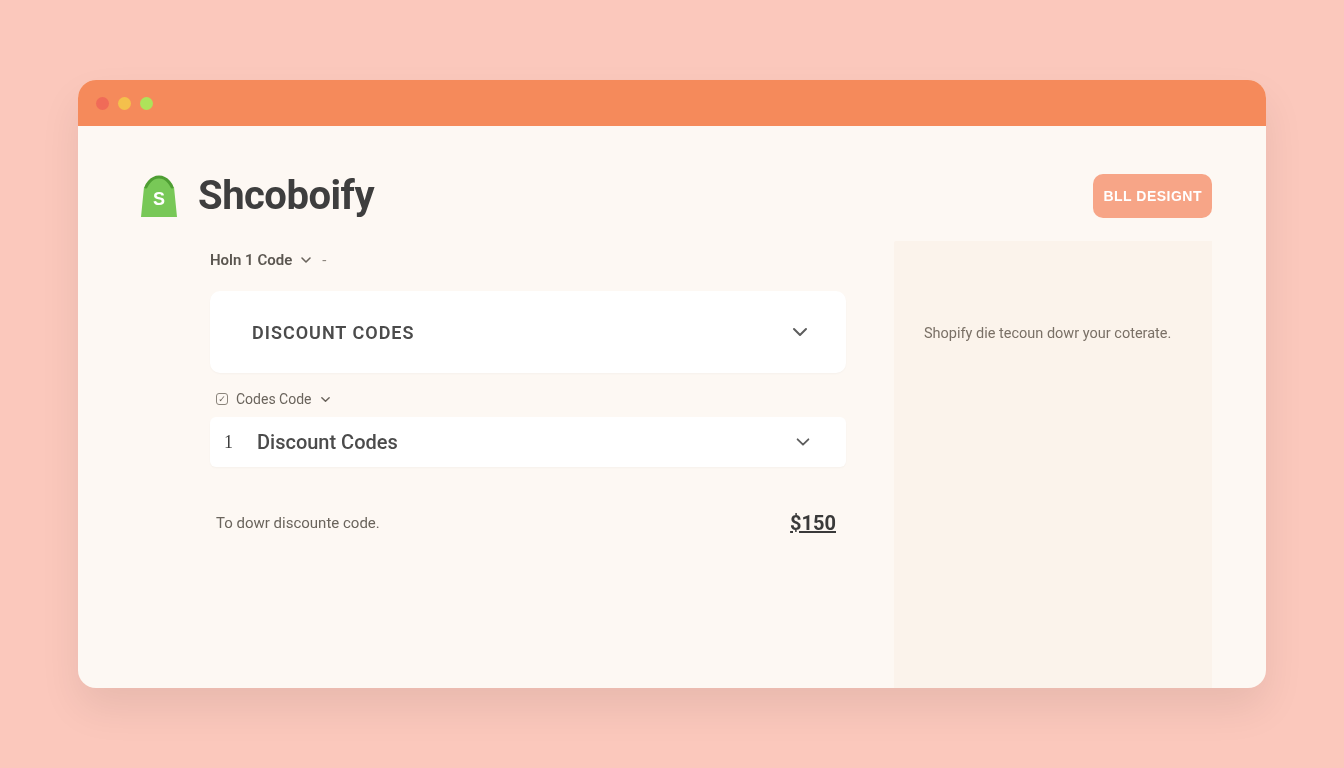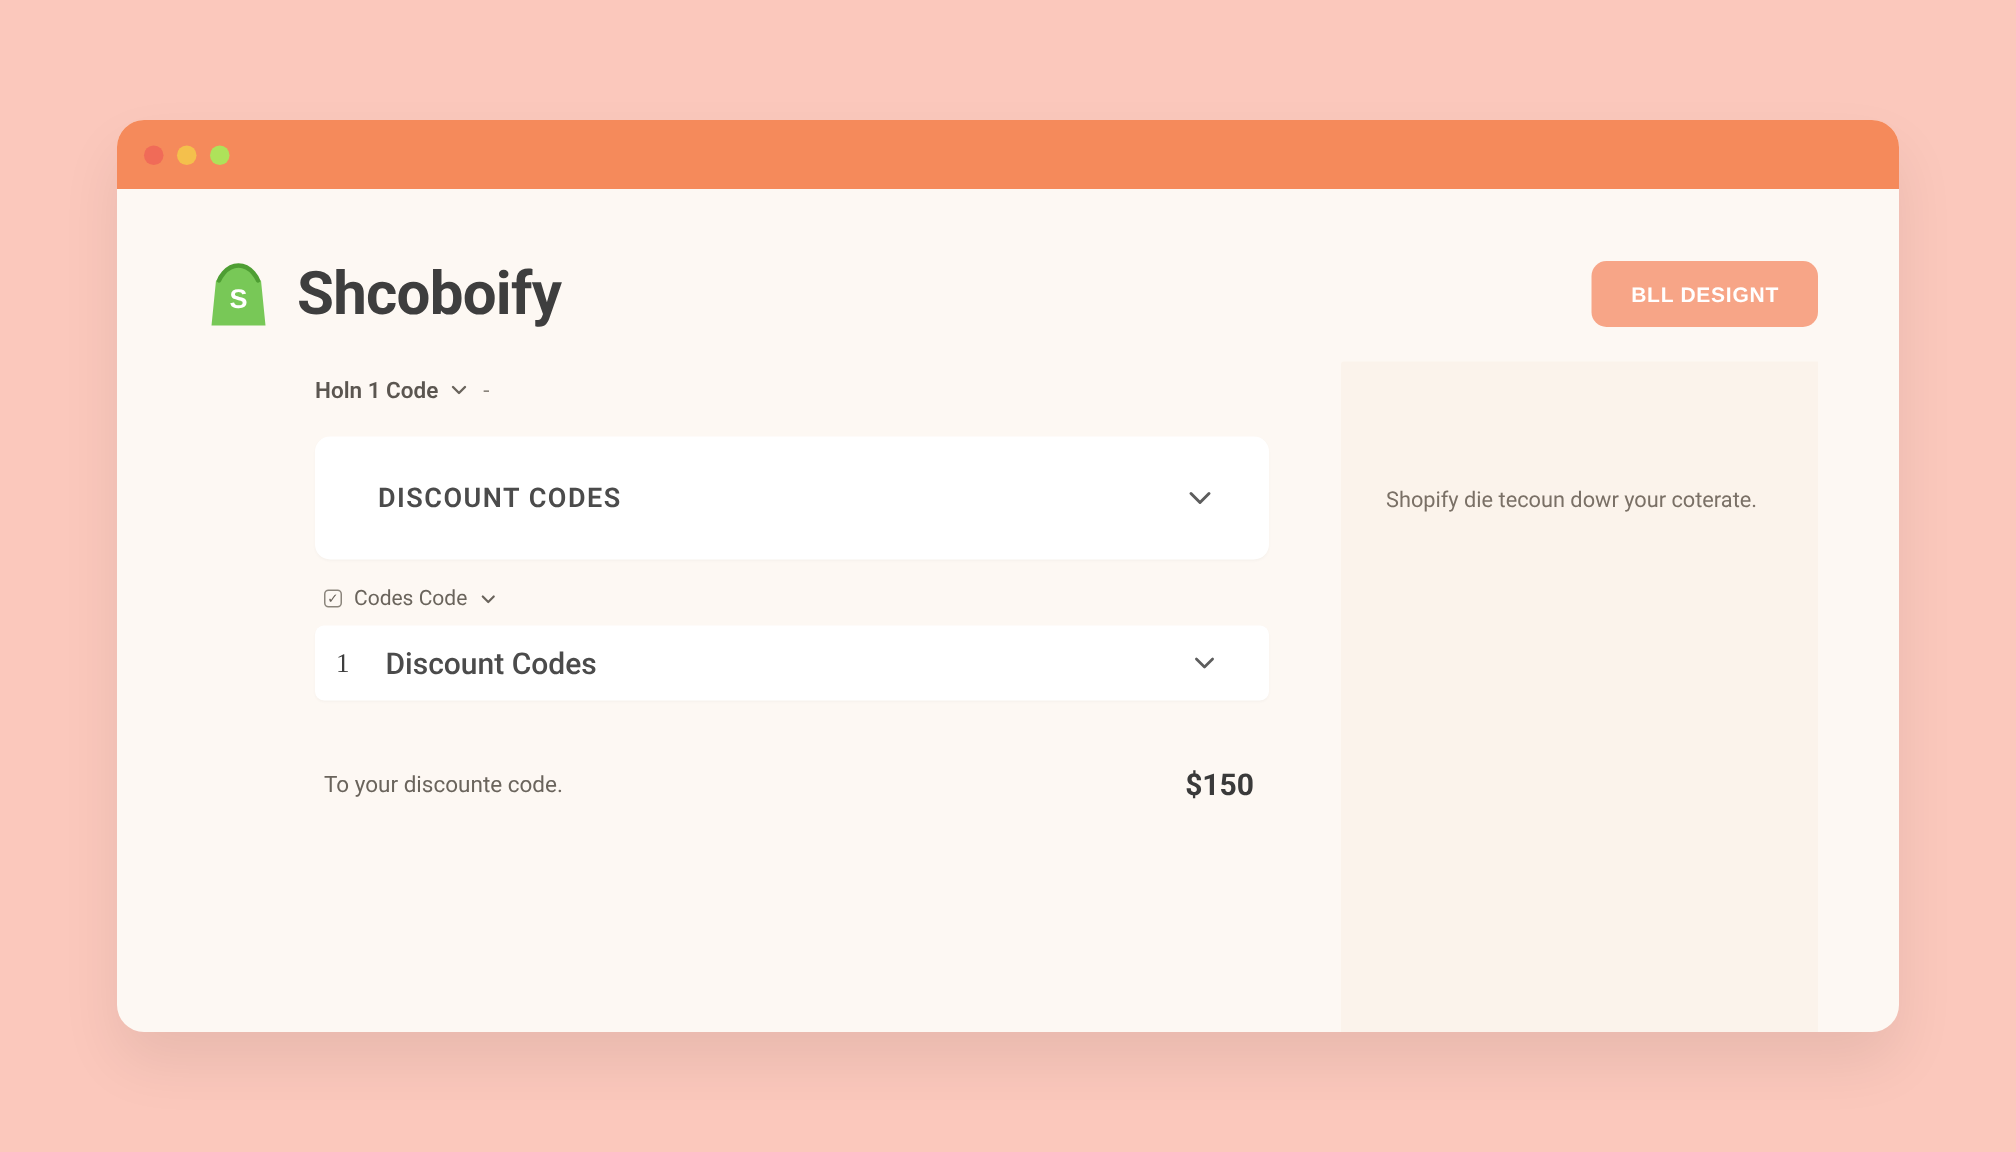--- a/index.html
+++ b/index.html
@@ -56,21 +56,21 @@
     font-weight: 700;
     color: #3e3e3e;
     letter-spacing: -0.5px;
   }
   .pill-btn {
     background: #f7a587;
     color: #fff;
     font-weight: 700;
     font-size: 14px;
     letter-spacing: 0.5px;
-    padding: 14px 26px;
+    padding: 14px 10px;
     border-radius: 10px;
     border: none;
   }
   .body-row {
     flex: 1;
     display: flex;
     gap: 38px;
     margin-top: 32px;
   }
   .main-col {
@@ -166,21 +166,21 @@
   .row2-num { color: #3e3e3e; font-size: 18px; font-weight: 500; font-family: Georgia, serif; }
   .row2-title { font-size: 20px; color: #4b4b4b; font-weight: 500; }
   .footer-line {
     display: flex;
     justify-content: space-between;
     align-items: center;
     margin-top: 44px;
     padding: 0 10px 0 6px;
   }
   .hint { color: #6a645c; font-size: 15px; }
-  .price { color: #3a3a3a; font-size: 20px; font-weight: 700; }
+  .price { color: #3a3a3a; font-size: 20px; font-weight: 700; text-decoration: underline; }
   svg { display: block; }
 </style>
 </head>
 <body>
 
 <div class="window">
   <div class="titlebar">
     <div class="tl-dot tl-red"></div>
     <div class="tl-dot tl-yellow"></div>
     <div class="tl-dot tl-green"></div>
@@ -229,21 +229,21 @@
           <div class="row2-left">
             <span class="row2-num">1</span>
             <span class="row2-title">Discount Codes</span>
           </div>
           <svg class="check-icon" width="18" height="18" viewBox="0 0 20 20">
             <path d="M4 7 L10 13 L16 7" fill="none" stroke="#5d5d5d" stroke-width="2" stroke-linecap="round" stroke-linejoin="round"></path>
           </svg>
         </div>
 
         <div class="footer-line">
-          <div class="hint">To your discounte code.</div>
+          <div class="hint">To dowr discounte code.</div>
           <div class="price">$150</div>
         </div>
 
       </div>
 
       <div class="side-col">
         <div class="side-text">Shopify die tecoun dowr your coterate.</div>
         <div class="side-sep"></div>
       </div>
     </div>

